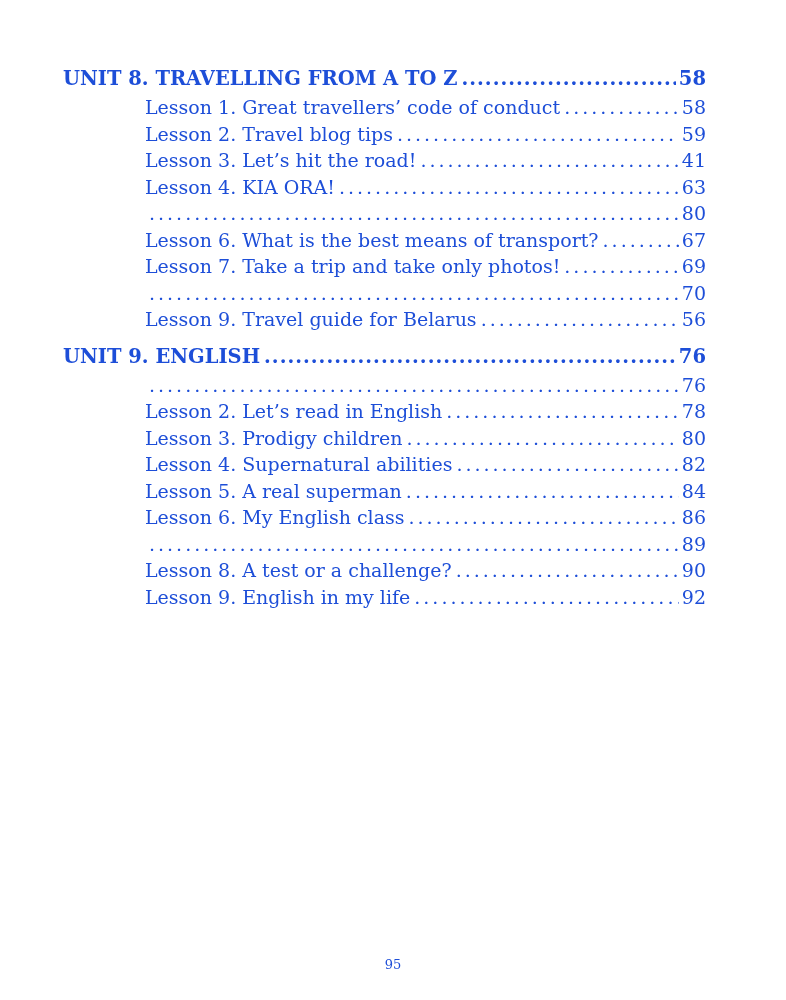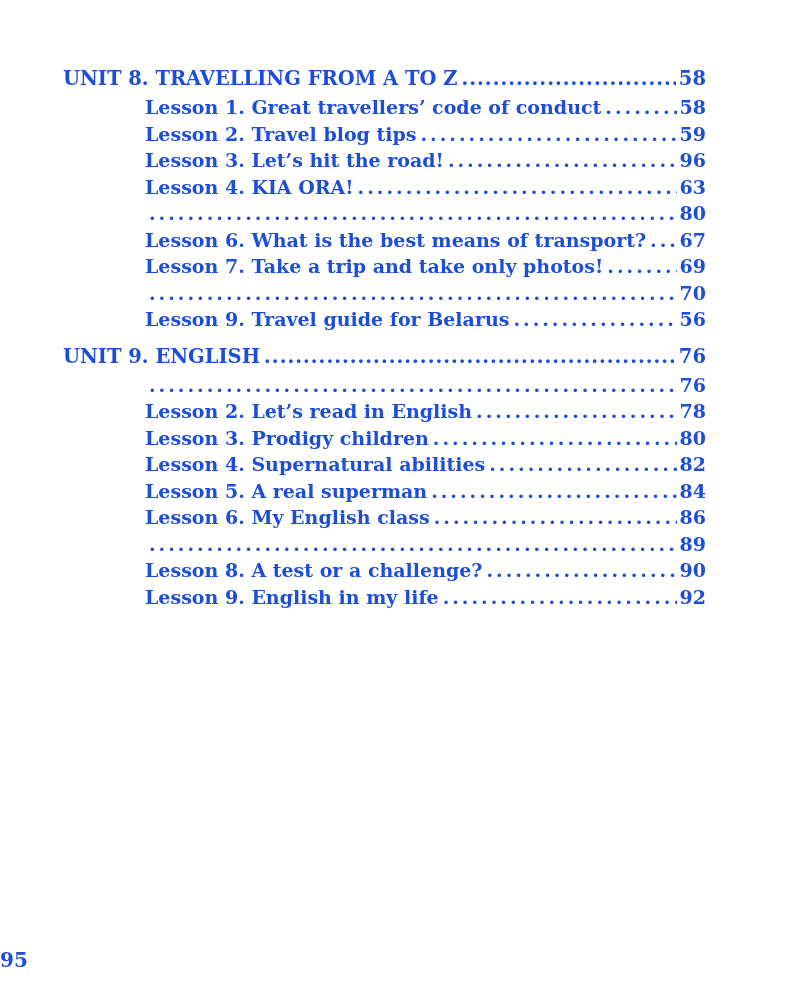--- a/index.html
+++ b/index.html
@@ -35,21 +35,21 @@
     font-size: 19px;
     line-height: 26.5px;
   }
   .row.unit {
     font-weight: 700;
     font-size: 19.5px;
     line-height: 30px;
   }
   .row.lesson {
     padding-left: 82px;
-    font-weight: 700;
+    font-weight: 400;
   }
   .title {
     white-space: nowrap;
     flex: 0 0 auto;
   }
   .leader {
     flex: 1 1 auto;
     overflow: hidden;
     white-space: nowrap;
     letter-spacing: 3px;
@@ -61,22 +61,23 @@
   }
   .pageno {
     white-space: nowrap;
     flex: 0 0 auto;
   }
   .footer {
     position: absolute;
     left: 0;
     right: 0;
     bottom: 36px;
-    font-size: 20px;
-    font-weight: 700;
+    text-align: center;
+    font-size: 13px;
+    font-weight: 400;
   }
 </style>
 </head>
 <body>
 
 <div class="page">
   <div class="toc" id="toc">
       <section class="unit-block">
         <div class="row unit">
           <span class="title">UNIT 8. TRAVELLING FROM A TO Z</span>
@@ -89,21 +90,21 @@
           <span class="pageno">58</span>
         </div>
         <div class="row lesson">
           <span class="title">Lesson 2. Travel blog tips</span>
           <span class="leader" aria-hidden="true">............................................................................................................................................................................................................................................................................................................</span>
           <span class="pageno">59</span>
         </div>
         <div class="row lesson">
           <span class="title">Lesson 3. Let’s hit the road!</span>
           <span class="leader" aria-hidden="true">............................................................................................................................................................................................................................................................................................................</span>
-          <span class="pageno">96</span>
+          <span class="pageno">41</span>
         </div>
         <div class="row lesson">
           <span class="title">Lesson 4. KIA ORA!</span>
           <span class="leader" aria-hidden="true">............................................................................................................................................................................................................................................................................................................</span>
           <span class="pageno">63</span>
         </div>
         <div class="row lesson">
           <span class="leader" aria-hidden="true">............................................................................................................................................................................................................................................................................................................</span>
           <span class="pageno">80</span>
         </div>

